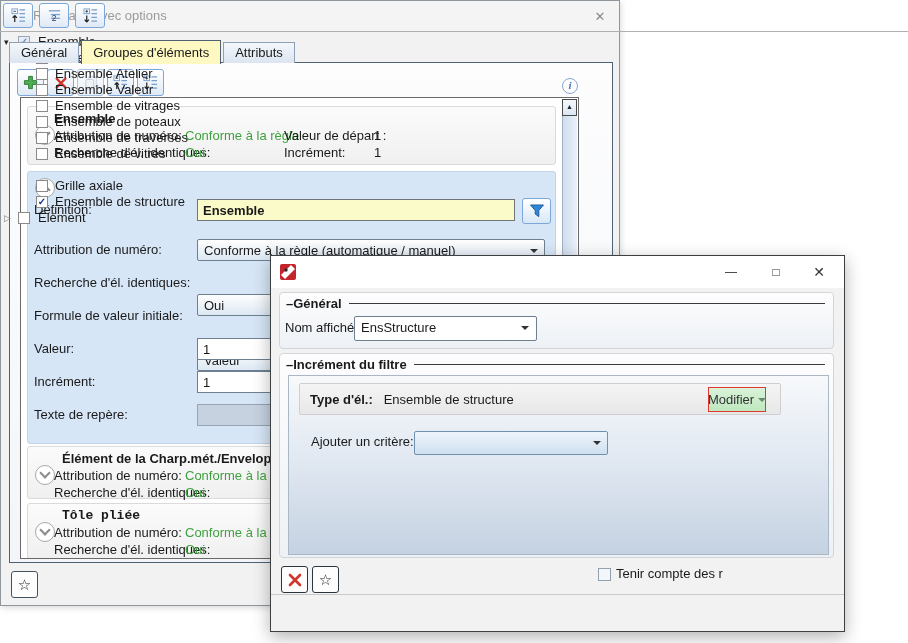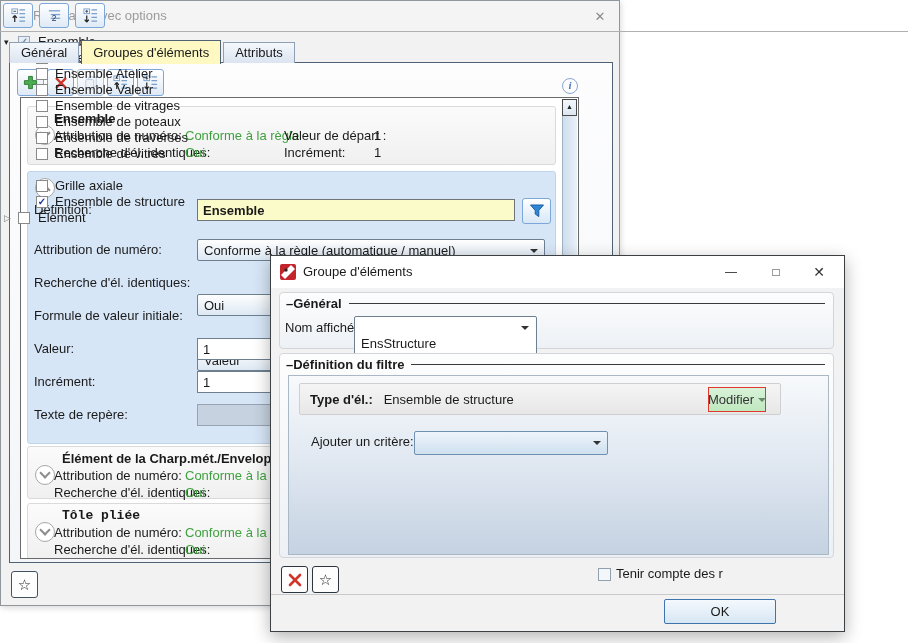--- a/index.html
+++ b/index.html
@@ -62,21 +62,21 @@
   #w2{left:270px;top:255px;width:573px;height:375px;border:1px solid #3c4043;box-shadow:0 5px 16px rgba(0,0,0,.3);z-index:10;}
   #w2-titlebar{left:0;top:0;right:0;height:32px;background:#ffffff;}
   #w2-title{left:32px;top:0;height:32px;line-height:32px;color:#1a1a1a;}
   .winbtn{position:absolute;top:6px;width:30px;height:20px;text-align:center;line-height:20px;color:#333;font-size:12px;}
   .grp{position:absolute;left:8px;width:555px;border:1px solid #d2d6db;border-radius:4px;background:linear-gradient(#fdfdfe,#edf1f5);box-sizing:border-box;}
   .grp-head{position:absolute;left:6px;top:3px;right:8px;display:flex;align-items:center;font-weight:bold;}
   .grp-head::before{content:"– ";font-weight:bold;}
   .grp-head .hline{flex:1;height:1px;background:#3a3a3a;margin-left:7px;}
   #g1{top:36px;height:57px;} #g2{top:97px;height:205px;}
   #nom-combo{left:74px;top:23px;width:175px;height:23px;background:#fff;border:1px solid #6e8090;border-radius:2px;
-             line-height:21px;padding:16px 20px 0 6px;position:absolute;box-sizing:content-box;width:155px;}
+             line-height:21px;padding:0 20px 0 6px;position:absolute;box-sizing:content-box;width:155px;}
   #nom-combo::after{content:"";position:absolute;right:7px;top:9px;border:4px solid transparent;border-top-color:#333;}
   #sunken{left:8px;top:21px;width:539px;height:178px;border:1px solid #aab8c6;
           background:linear-gradient(#f7f9fb 0%,#e2e9f2 45%,#c5d2e2 100%);position:absolute;}
   #typerow{left:10px;top:7px;width:482px;height:32px;background:linear-gradient(#f5f5f5,#e7e7e7);
            border:1px solid #cfcfcf;border-radius:2px;position:absolute;line-height:32px;box-sizing:border-box;padding-left:10px;}
   #modbtn{left:419px;top:11px;width:56px;height:23px;background:linear-gradient(#d9f2d9,#bfe8bf);border:1px solid #e0372e;
           position:absolute;display:flex;align-items:center;justify-content:center;gap:4px;color:#333;}
   #modbtn::after{content:"";border:4px solid transparent;border-top-color:#6a8a6a;margin-top:4px;}
   #ajrow-label{position:absolute;left:22px;top:55px;height:22px;line-height:22px;}
   #aj-select{position:absolute;left:125px;top:55px;width:192px;height:22px;line-height:22px;
@@ -249,38 +249,37 @@
   </div>
 </div>
 
 <div id="w2" class="win">
   <div id="w2-titlebar" class="abs">
     <svg class="applogo abs" style="left:9px;top:8px;" viewBox="0 0 16 16">
       <rect width="16" height="16" rx="2" fill="#c4242c"></rect>
       <path d="M1 11 L11 1 L15 5 L5 15 Z" fill="#ffffff"></path>
       <circle cx="6" cy="6" r="1.7" fill="#2a2a2a"></circle>
     </svg>
-    <div id="w2-title" class="abs">Groupe d'éléments</div>
     <div class="winbtn" style="left:445px;">—</div>
     <div class="winbtn" style="left:490px;">□</div>
     <div class="winbtn" style="left:533px;font-size:14px;">✕</div>
   </div>
 
   <div class="grp" id="g1">
     <div class="grp-head">
       <span>Général</span>
       <span class="hline"></span>
     </div>
     <div class="abs" style="left:5px;top:27px;line-height:16px;">Nom affiché:</div>
     <div id="nom-combo">EnsStructure</div>
   </div>
 
   <div class="grp" id="g2">
     <div class="grp-head">
-      <span>Définition du filtre</span>
+      <span>Incrément du filtre</span>
       <span class="hline"></span>
     </div>
     <div id="sunken">
       <div id="typerow">
         <span style="font-weight:bold;">Type d'él.:</span>
         <span>&nbsp;</span>
         <span>Ensemble de structure</span>
       </div>
       <div id="modbtn">
         <span>Modifier</span>
@@ -294,21 +293,20 @@
     <svg width="16" height="16" viewBox="0 0 16 16">
         <path d="M3 3 L13 13 M13 3 L3 13" stroke="#d2352b" stroke-width="2.6" stroke-linecap="round" fill="none"></path>
       </svg>
   </div>
   <div class="sqbtn" style="left:41px;top:310px;">
     <span>☆</span>
   </div>
   <div class="cbx" style="left:327px;top:312px;"></div>
   <div id="tenir-label">Tenir compte des r</div>
   <div id="w2-divider"></div>
-  <div id="okbtn">OK</div>
 </div>
 
 <div id="popup">
   <div id="pop-toolbar">
     <div class="ptbtn">
       <svg width="15" height="15" viewBox="0 0 16 16">
           <rect x="1" y="1" width="6" height="5" fill="#fff" stroke="#7aa0cc"></rect>
           <line x1="2.5" y1="3.5" x2="5.5" y2="3.5" stroke="#334455"></line>
           <line x1="9" y1="2" x2="15" y2="2" stroke="#7aa0cc" stroke-width="1.4"></line>
           <line x1="9" y1="6" x2="15" y2="6" stroke="#7aa0cc" stroke-width="1.4"></line>

